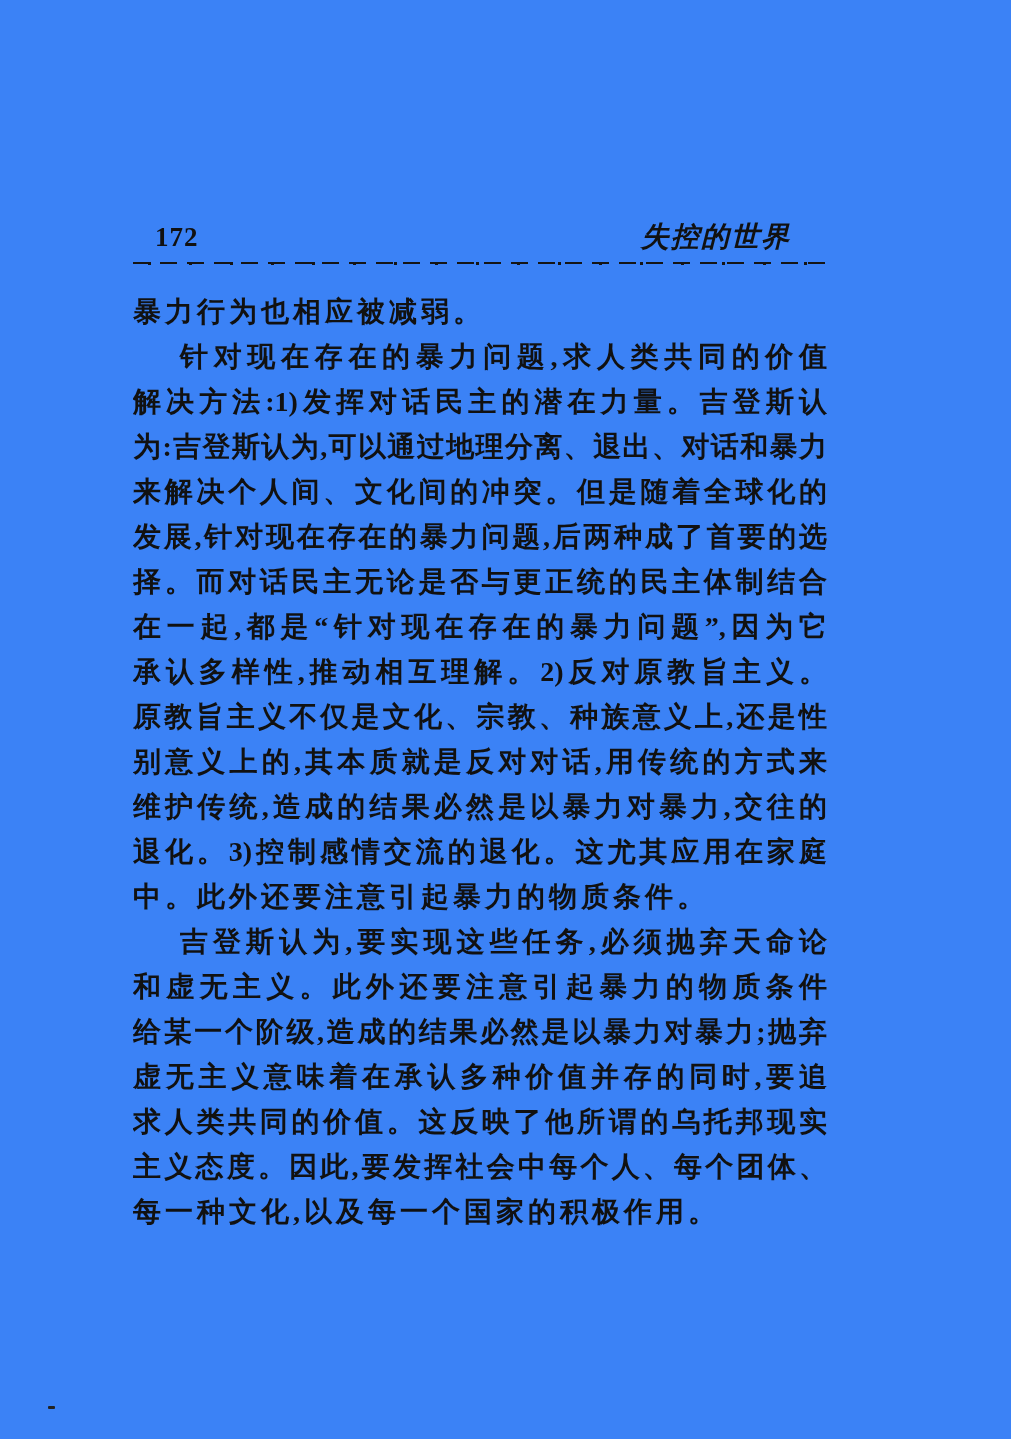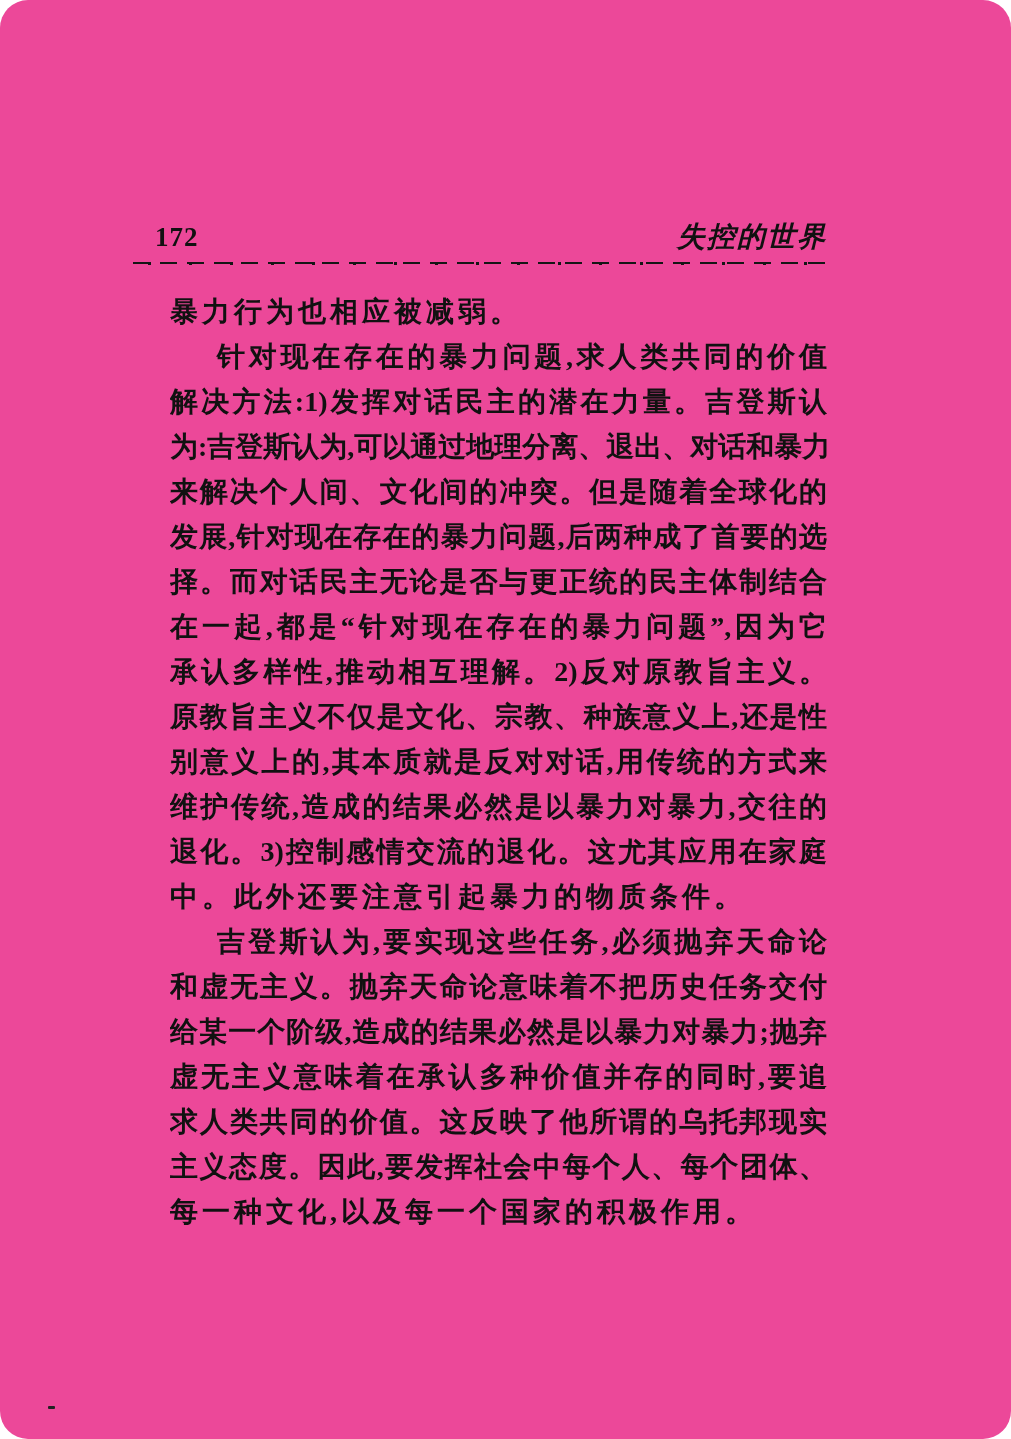--- a/index.html
+++ b/index.html
@@ -4,45 +4,45 @@
 <style>
   html, body {
     margin: 0;
     padding: 0;
     background: #ffffff;
   }
   .page {
     position: relative;
     width: 1011px;
     height: 1439px;
-    background: #ec4899;
+    background: #3b82f6;
     overflow: hidden;
     font-family: "Liberation Serif", "DejaVu Serif", serif;
     color: #111111;
-    border-radius: 28px;
   }
   .content {
     position: absolute;
     left: 133px;
     top: 218px;
     width: 694px;
   }
   .header-row {
     display: flex;
     justify-content: space-between;
     align-items: baseline;
     height: 36px;
   }
   .page-number {
     margin-left: 22px;
     font-size: 27px;
     font-weight: 700;
     letter-spacing: 1px;
   }
   .running-title {
+    margin-right: 36px;
     font-size: 28px;
     font-weight: 700;
     font-style: italic;
     letter-spacing: 2px;
   }
   .header-rule {
     margin-top: 8px;
     height: 3px;
     background-image:
       repeating-linear-gradient(to right, #151515 0px, #151515 17px, transparent 17px, transparent 27px),
@@ -57,21 +57,20 @@
     font-weight: 700;
   }
   .line {
     height: 45px;
     line-height: 45px;
     white-space: pre;
     text-align: justify;
     text-align-last: justify;
     text-justify: inter-character;
     overflow: hidden;
-    margin-left: 37px;
   }
   .line.short {
     text-align: left;
     text-align-last: left;
     letter-spacing: 4px;
     white-space: nowrap;
   }
   .line.indent {
     text-indent: 47px;
   }
@@ -107,21 +106,21 @@
       <div class="line">发展,针对现在存在的暴力问题,后两种成了首要的选</div>
       <div class="line">择。而对话民主无论是否与更正统的民主体制结合</div>
       <div class="line">在一起,都是“针对现在存在的暴力问题”,因为它</div>
       <div class="line">承认多样性,推动相互理解。2)反对原教旨主义。</div>
       <div class="line">原教旨主义不仅是文化、宗教、种族意义上,还是性</div>
       <div class="line">别意义上的,其本质就是反对对话,用传统的方式来</div>
       <div class="line">维护传统,造成的结果必然是以暴力对暴力,交往的</div>
       <div class="line">退化。3)控制感情交流的退化。这尤其应用在家庭</div>
       <div class="line short">中。此外还要注意引起暴力的物质条件。</div>
       <div class="line indent">吉登斯认为,要实现这些任务,必须抛弃天命论</div>
-      <div class="line">和虚无主义。抛弃天命论意味着不把历史任务交付</div>
+      <div class="line">和虚无主义。此外还要注意引起暴力的物质条件</div>
       <div class="line">给某一个阶级,造成的结果必然是以暴力对暴力;抛弃</div>
       <div class="line">虚无主义意味着在承认多种价值并存的同时,要追</div>
       <div class="line">求人类共同的价值。这反映了他所谓的乌托邦现实</div>
       <div class="line">主义态度。因此,要发挥社会中每个人、每个团体、</div>
       <div class="line short">每一种文化,以及每一个国家的积极作用。</div>
     </div>
 
   </div>
 
   <div class="scan-artifact-dot"></div>

